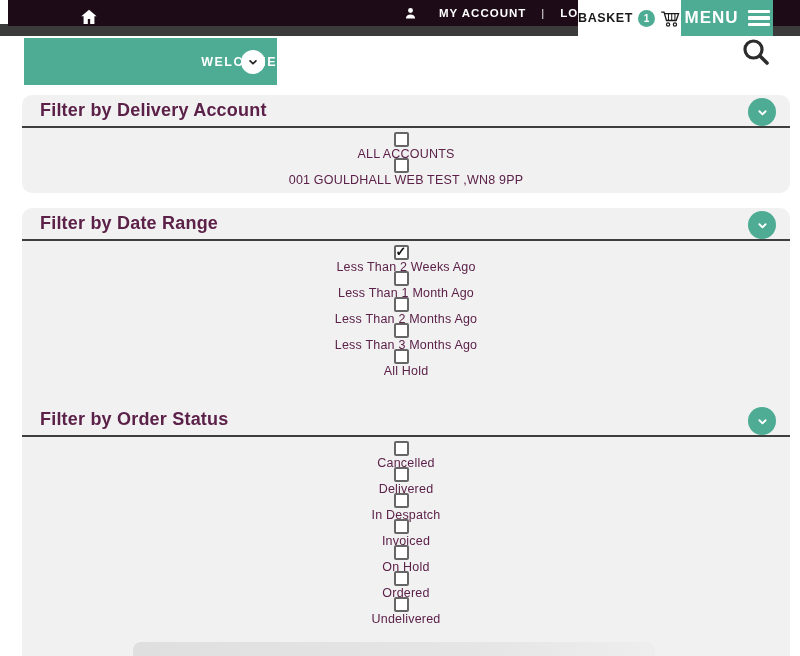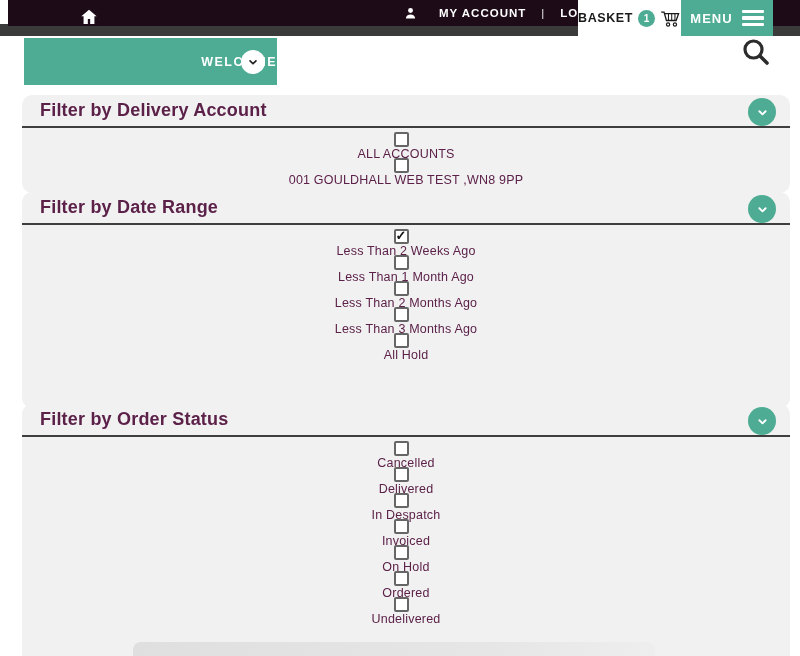--- a/index.html
+++ b/index.html
@@ -27,21 +27,21 @@
   .basket-label { color:#1a1a1a; font-size:12.5px; font-weight:bold; letter-spacing:0.6px; }
   .basket-badge {
     width:17px; height:17px; border-radius:50%; background:#4dac93;
     color:#ffffff; font-size:10px; font-weight:bold;
     display:flex; align-items:center; justify-content:center;
   }
   .menu-block {
     position:absolute; left:681px; top:0; width:92px; height:36px; background:#4dac93;
     display:flex; align-items:center; justify-content:center; gap:9px; cursor:pointer;
   }
-  .menu-label { color:#ffffff; font-size:13px; font-weight:bold; letter-spacing:1px; }
+  .menu-label { color:#ffffff; font-size:17px; font-weight:bold; letter-spacing:1px; }
   .hamburger { display:flex; flex-direction:column; gap:3px; }
   .hamburger span { display:block; width:22px; height:3.5px; background:#ffffff; border-radius:1px; }
   
   .welcome-btn {
     position:absolute; left:24px; top:38px; width:253px; height:47px; background:#4dac93;
     display:flex; align-items:center; cursor:pointer;justify-content:flex-end;
   }
   .welcome-label {
     margin-left:23px; color:#ffffff; font-size:12.5px; font-weight:bold; letter-spacing:1.5px;
   }
@@ -49,21 +49,21 @@
     position:absolute; right:12px; top:12px; width:24px; height:24px; border-radius:50%;
     background:#ffffff; display:flex; align-items:center; justify-content:center;
   }
   
   .search-btn { position:absolute; left:740px; top:36px; width:32px; height:32px; cursor:pointer; }
   
   .panel {
     position:absolute; left:22px; width:768px; background:#f1f1f1; border-radius:10px;
   }
   .panel-1 { top:95px;  height:98px; }
-  .panel-2 { top:192px; height:216px; }
+  .panel-2 { top:208px; height:216px; }
   .panel-3 { top:404px; height:262px; border-bottom-left-radius:0; border-bottom-right-radius:0; }
   .panel-header {
     position:relative; height:33px; display:flex; align-items:center;
     padding:0 18px; border-bottom:2px solid #3e3e3e;
   }
   .panel-title { color:#5c2149; font-size:18px; font-weight:bold; letter-spacing:0.2px; }
   .collapse-btn {
     position:absolute; right:14px; top:3px; width:28px; height:28px; border-radius:50%;
     background:#4dac93; border:none; display:flex; align-items:center; justify-content:center;
     cursor:pointer; padding:0;

